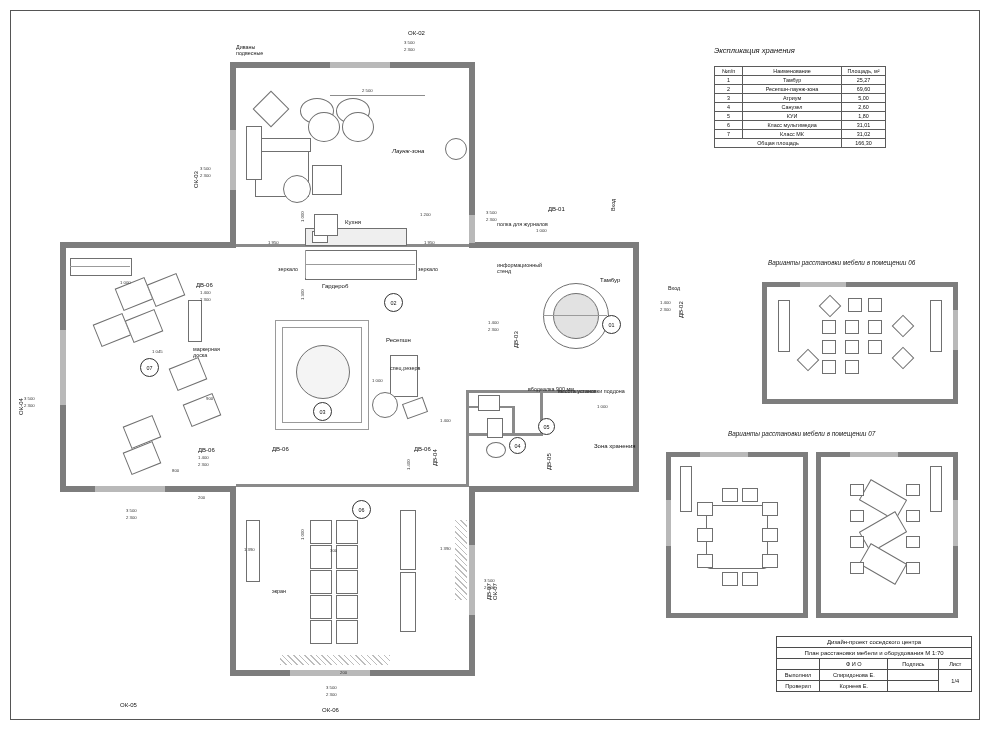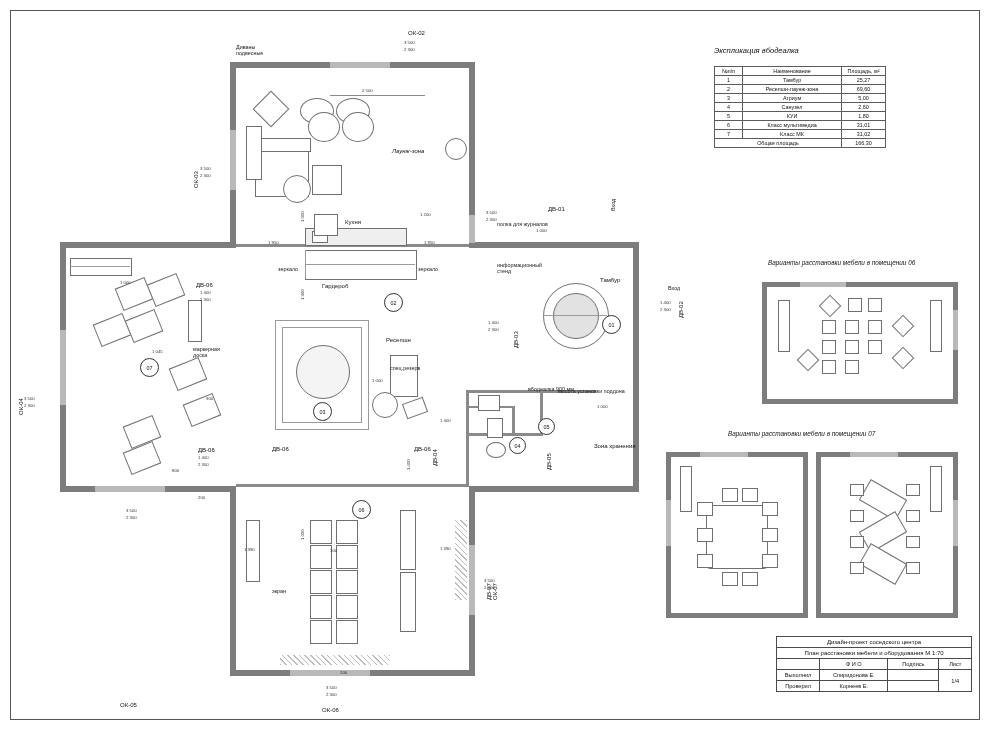--- a/index.html
+++ b/index.html
@@ -223,21 +223,21 @@
     <div class="dim" style="left:300px;top:540px;transform-origin:0 0;transform:rotate(-90deg);">1 000</div>
     <div class="dim" style="left:420px;top:212px;">1 200</div>
     <div class="dim" style="left:406px;top:470px;transform-origin:0 0;transform:rotate(-90deg);">1 400</div>
     <div class="dim" style="left:486px;top:210px;">3 500</div>
     <div class="dim" style="left:486px;top:217px;">2 300</div>
     <div class="dim" style="left:536px;top:228px;">1 000</div>
     <div class="dim" style="left:120px;top:280px;">1 000</div>
   </div>
 
   <div>
-    <div class="ttl it" style="left:714px;top:46px;">Экспликация вбодеалка</div>
+    <div class="ttl it" style="left:714px;top:46px;">Экспликация хранения</div>
     <table class="expl" style="left:714px;top:66px;width:172px;">
       <tbody>
           <tr>
         <th style="width:24px;">№п/п</th>
         <th style="width:98px;">Наименование</th>
         <th style="width:40px;">Площадь, м²</th>
       </tr>
       <tr>
         <td>1</td>
         <td class="nm">Тамбур</td>

